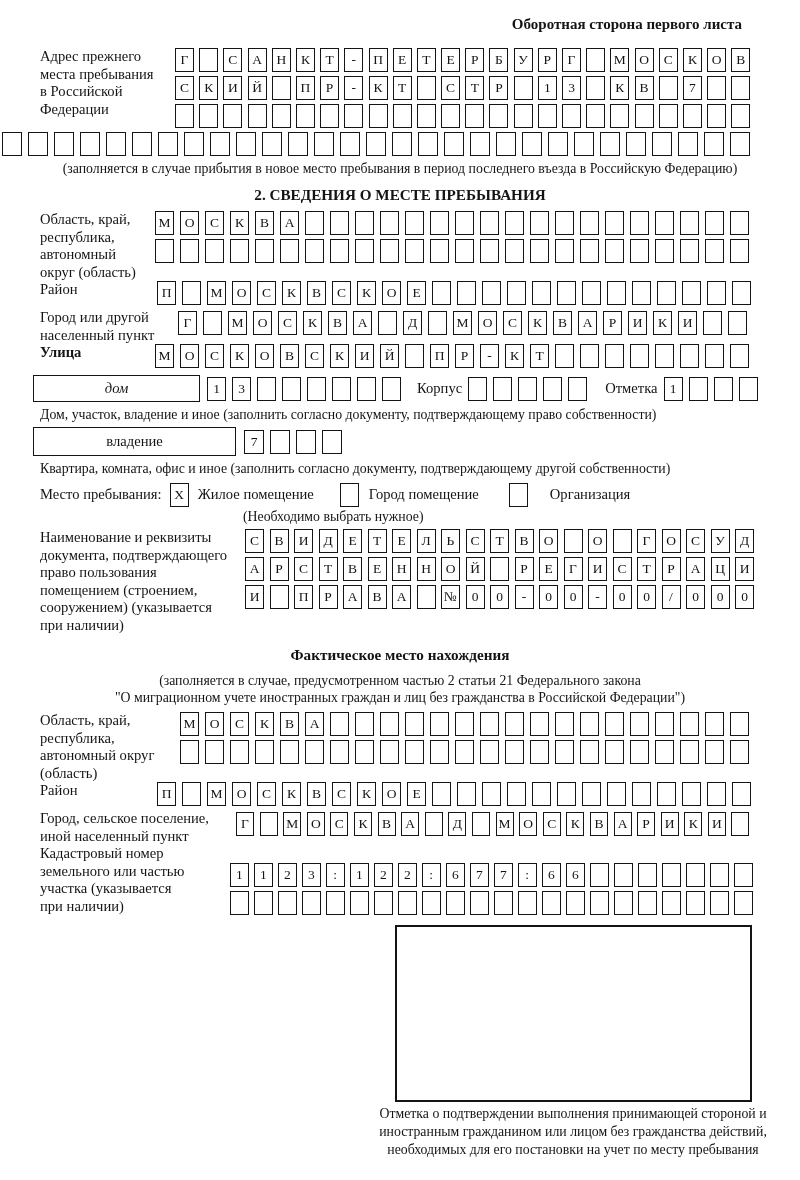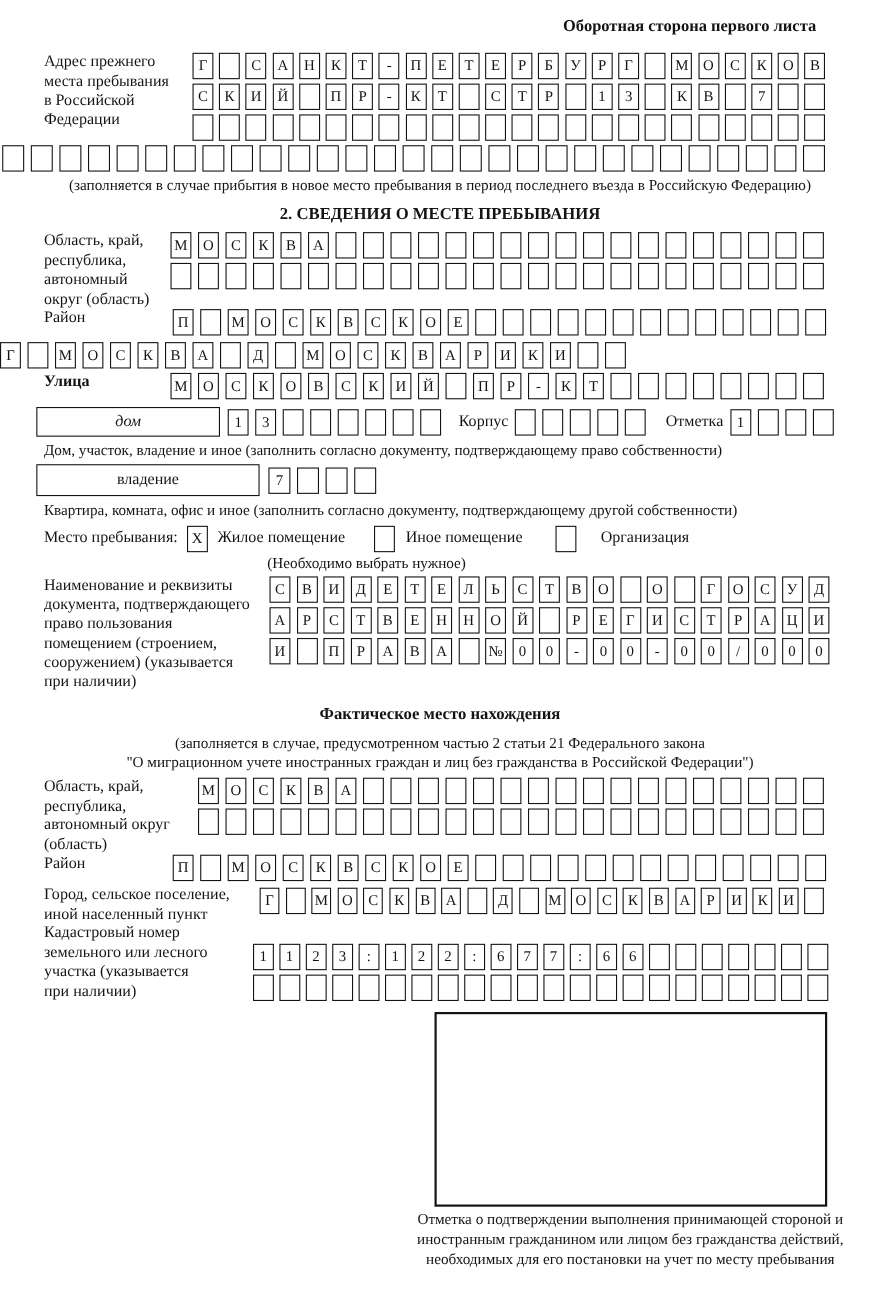--- a/index.html
+++ b/index.html
@@ -237,20 +237,22 @@
       <span class="cell"></span>
       <span class="cell"></span>
       <span class="cell"></span>
       <span class="cell"></span>
       <span class="cell"></span>
       <span class="cell"></span>
     </div>
 </div>
 
 <div class="frow">
+  <div class="lab" style="margin-left:40px;width:138px;">Город или другой
+населенный пункт</div>
   <div class="cellrow" style="margin-top:2px;">
       <span class="cell">Г</span>
       <span class="cell"></span>
       <span class="cell">М</span>
       <span class="cell">О</span>
       <span class="cell">С</span>
       <span class="cell">К</span>
       <span class="cell">В</span>
       <span class="cell">А</span>
       <span class="cell"></span>
@@ -340,21 +342,21 @@
       <span class="cell"></span>
     </div>
 </div>
 <div class="caption" style="margin-left:40px;">Квартира, комната, офис и иное (заполнить согласно документу, подтверждающему другой собственности)</div>
 
 <div class="inline-cells" style="margin:6px 0 1px 40px;">
   <div class="lab" style="margin-right:8px;">Место пребывания:</div>
   <span class="cell" style="--g:0px;">X</span>
   <div class="lab" style="margin:0 26px 0 9px;">Жилое помещение</div>
   <span class="cell" style="--g:0px;"></span>
-  <div class="lab" style="margin:0 30px 0 10px;">Иное помещение</div>
+  <div class="lab" style="margin:0 30px 0 10px;">Город помещение</div>
   <span class="cell" style="--g:0px;"></span>
   <div class="lab" style="margin-left:22px;">Организация</div>
 </div>
 <div class="caption" style="margin-left:243px;">(Необходимо выбрать нужное)</div>
 
 <div class="frow" style="margin-top:4px;">
   <div class="lab" style="margin-left:40px;width:205px;">Наименование и реквизиты
 документа, подтверждающего
 право пользования
 помещением (строением,
@@ -550,21 +552,21 @@
       <span class="cell">Р</span>
       <span class="cell">И</span>
       <span class="cell">К</span>
       <span class="cell">И</span>
       <span class="cell"></span>
     </div>
 </div>
 
 <div class="frow">
   <div class="lab" style="margin-left:40px;width:190px;">Кадастровый номер
-земельного или лесного
+земельного или частью
 участка (указывается
 при наличии)</div>
   <div style="margin-top:18px;">
     <div class="cellrow" style="--w:18.5px;--g:5.5px;">
         <span class="cell">1</span>
         <span class="cell">1</span>
         <span class="cell">2</span>
         <span class="cell">3</span>
         <span class="cell">:</span>
         <span class="cell">1</span>

